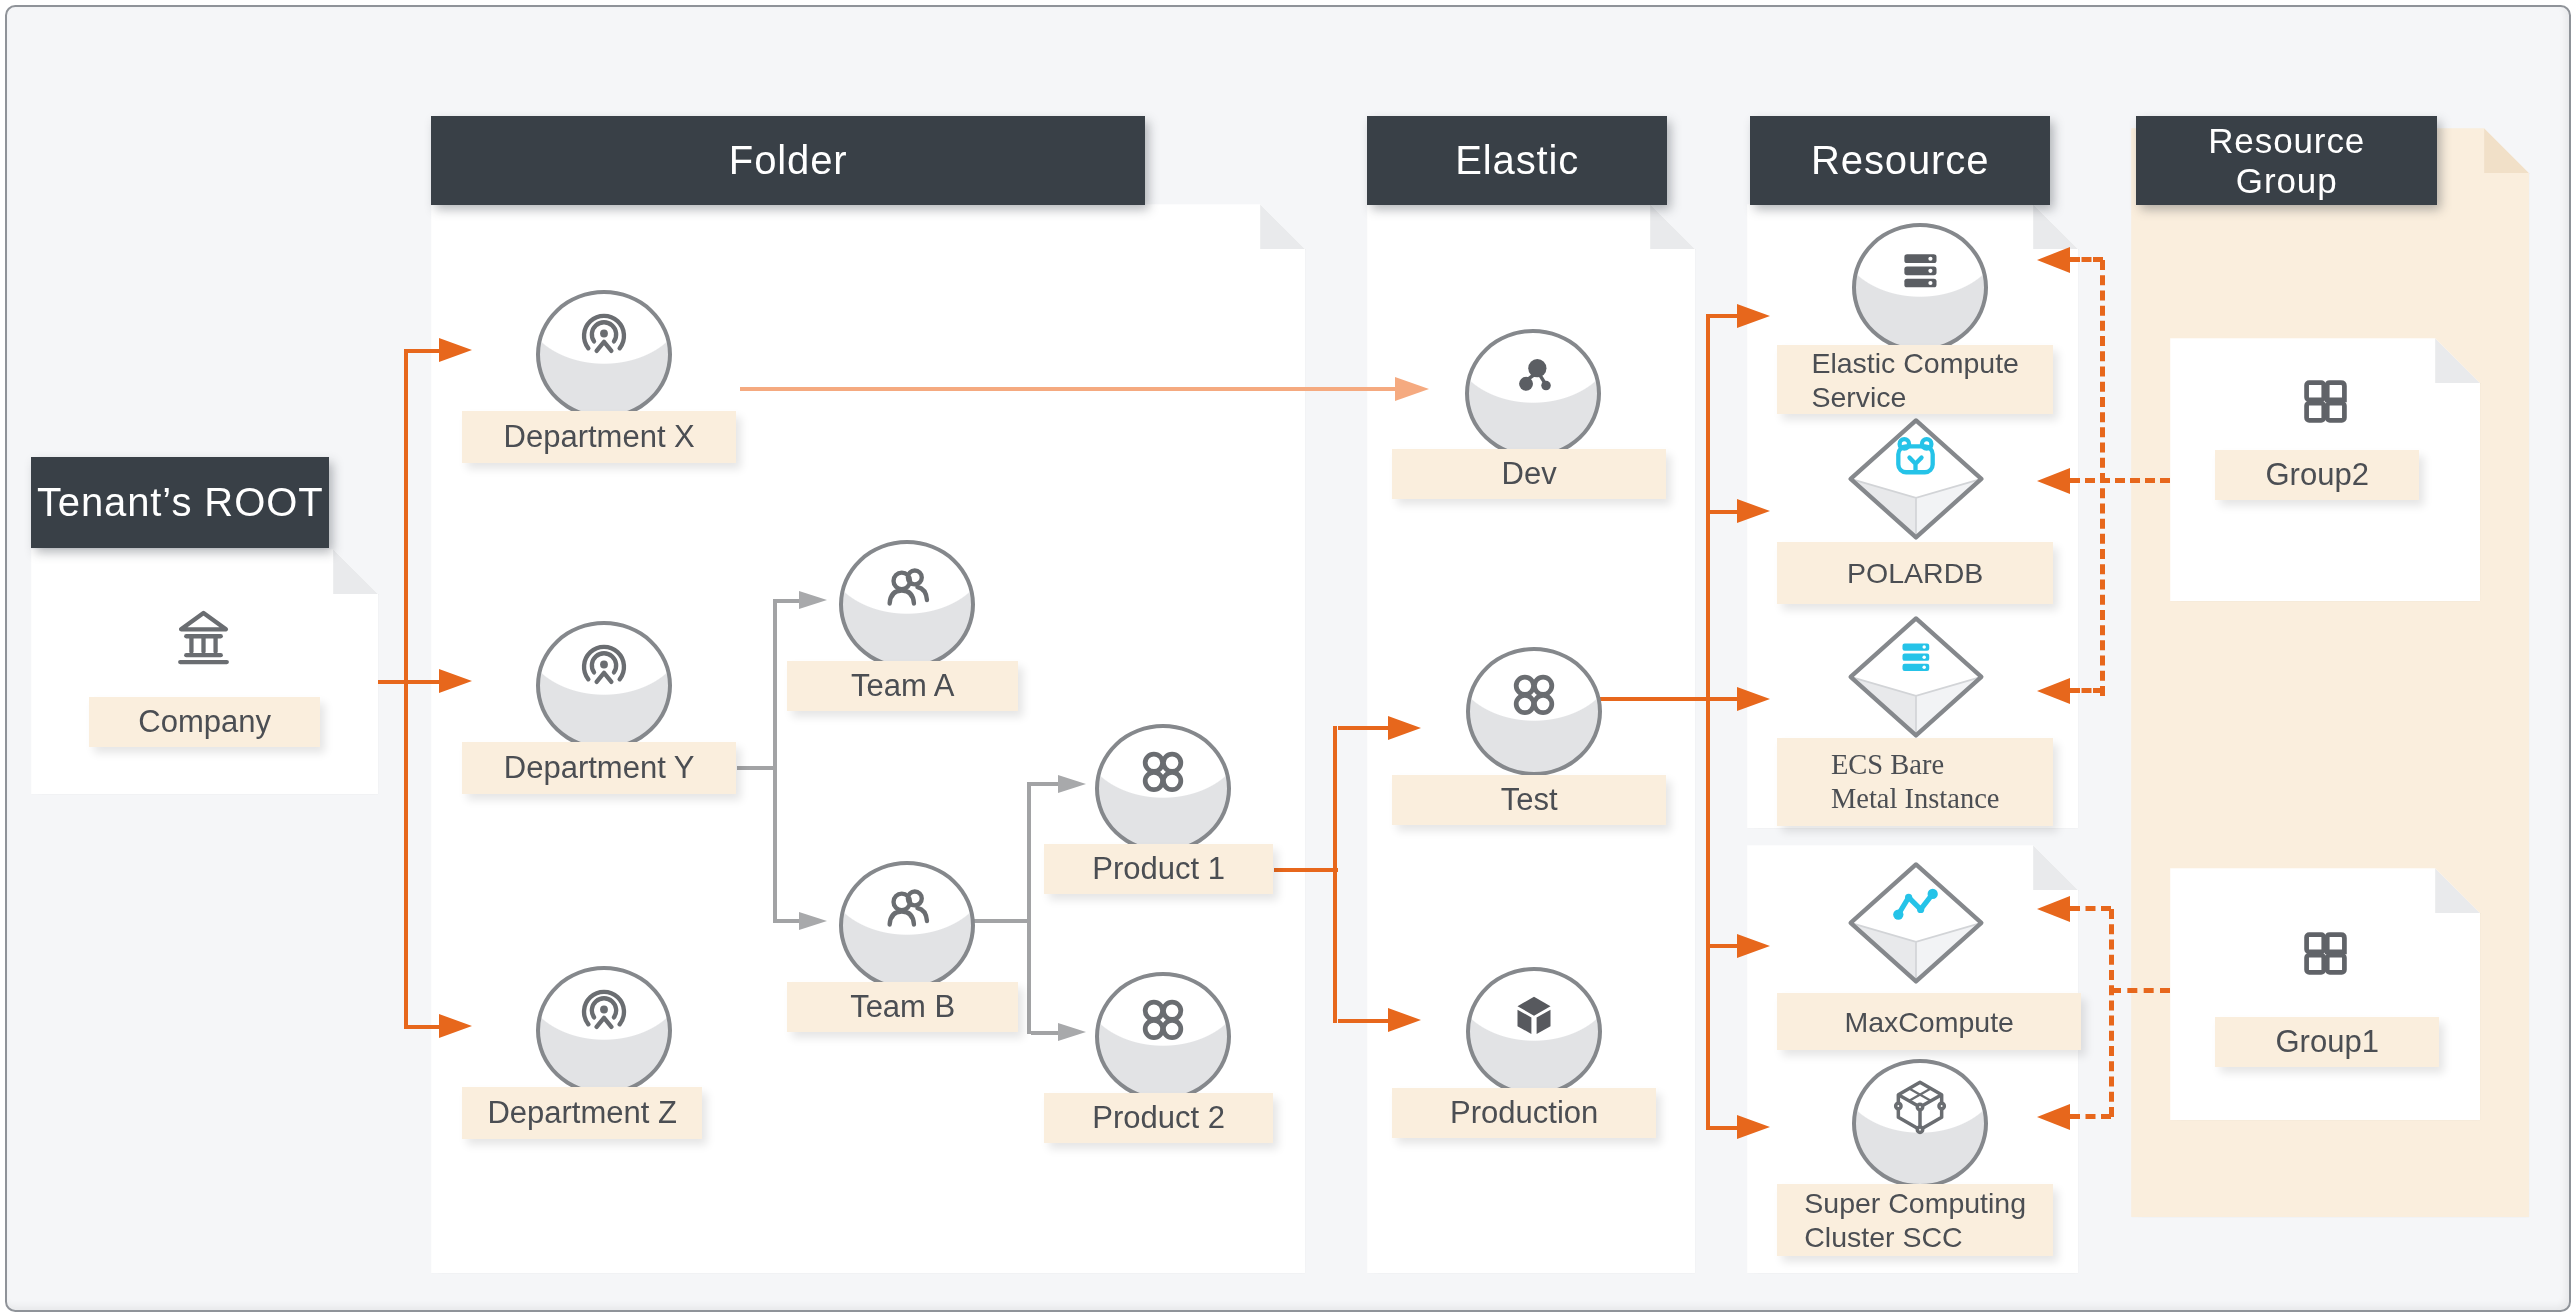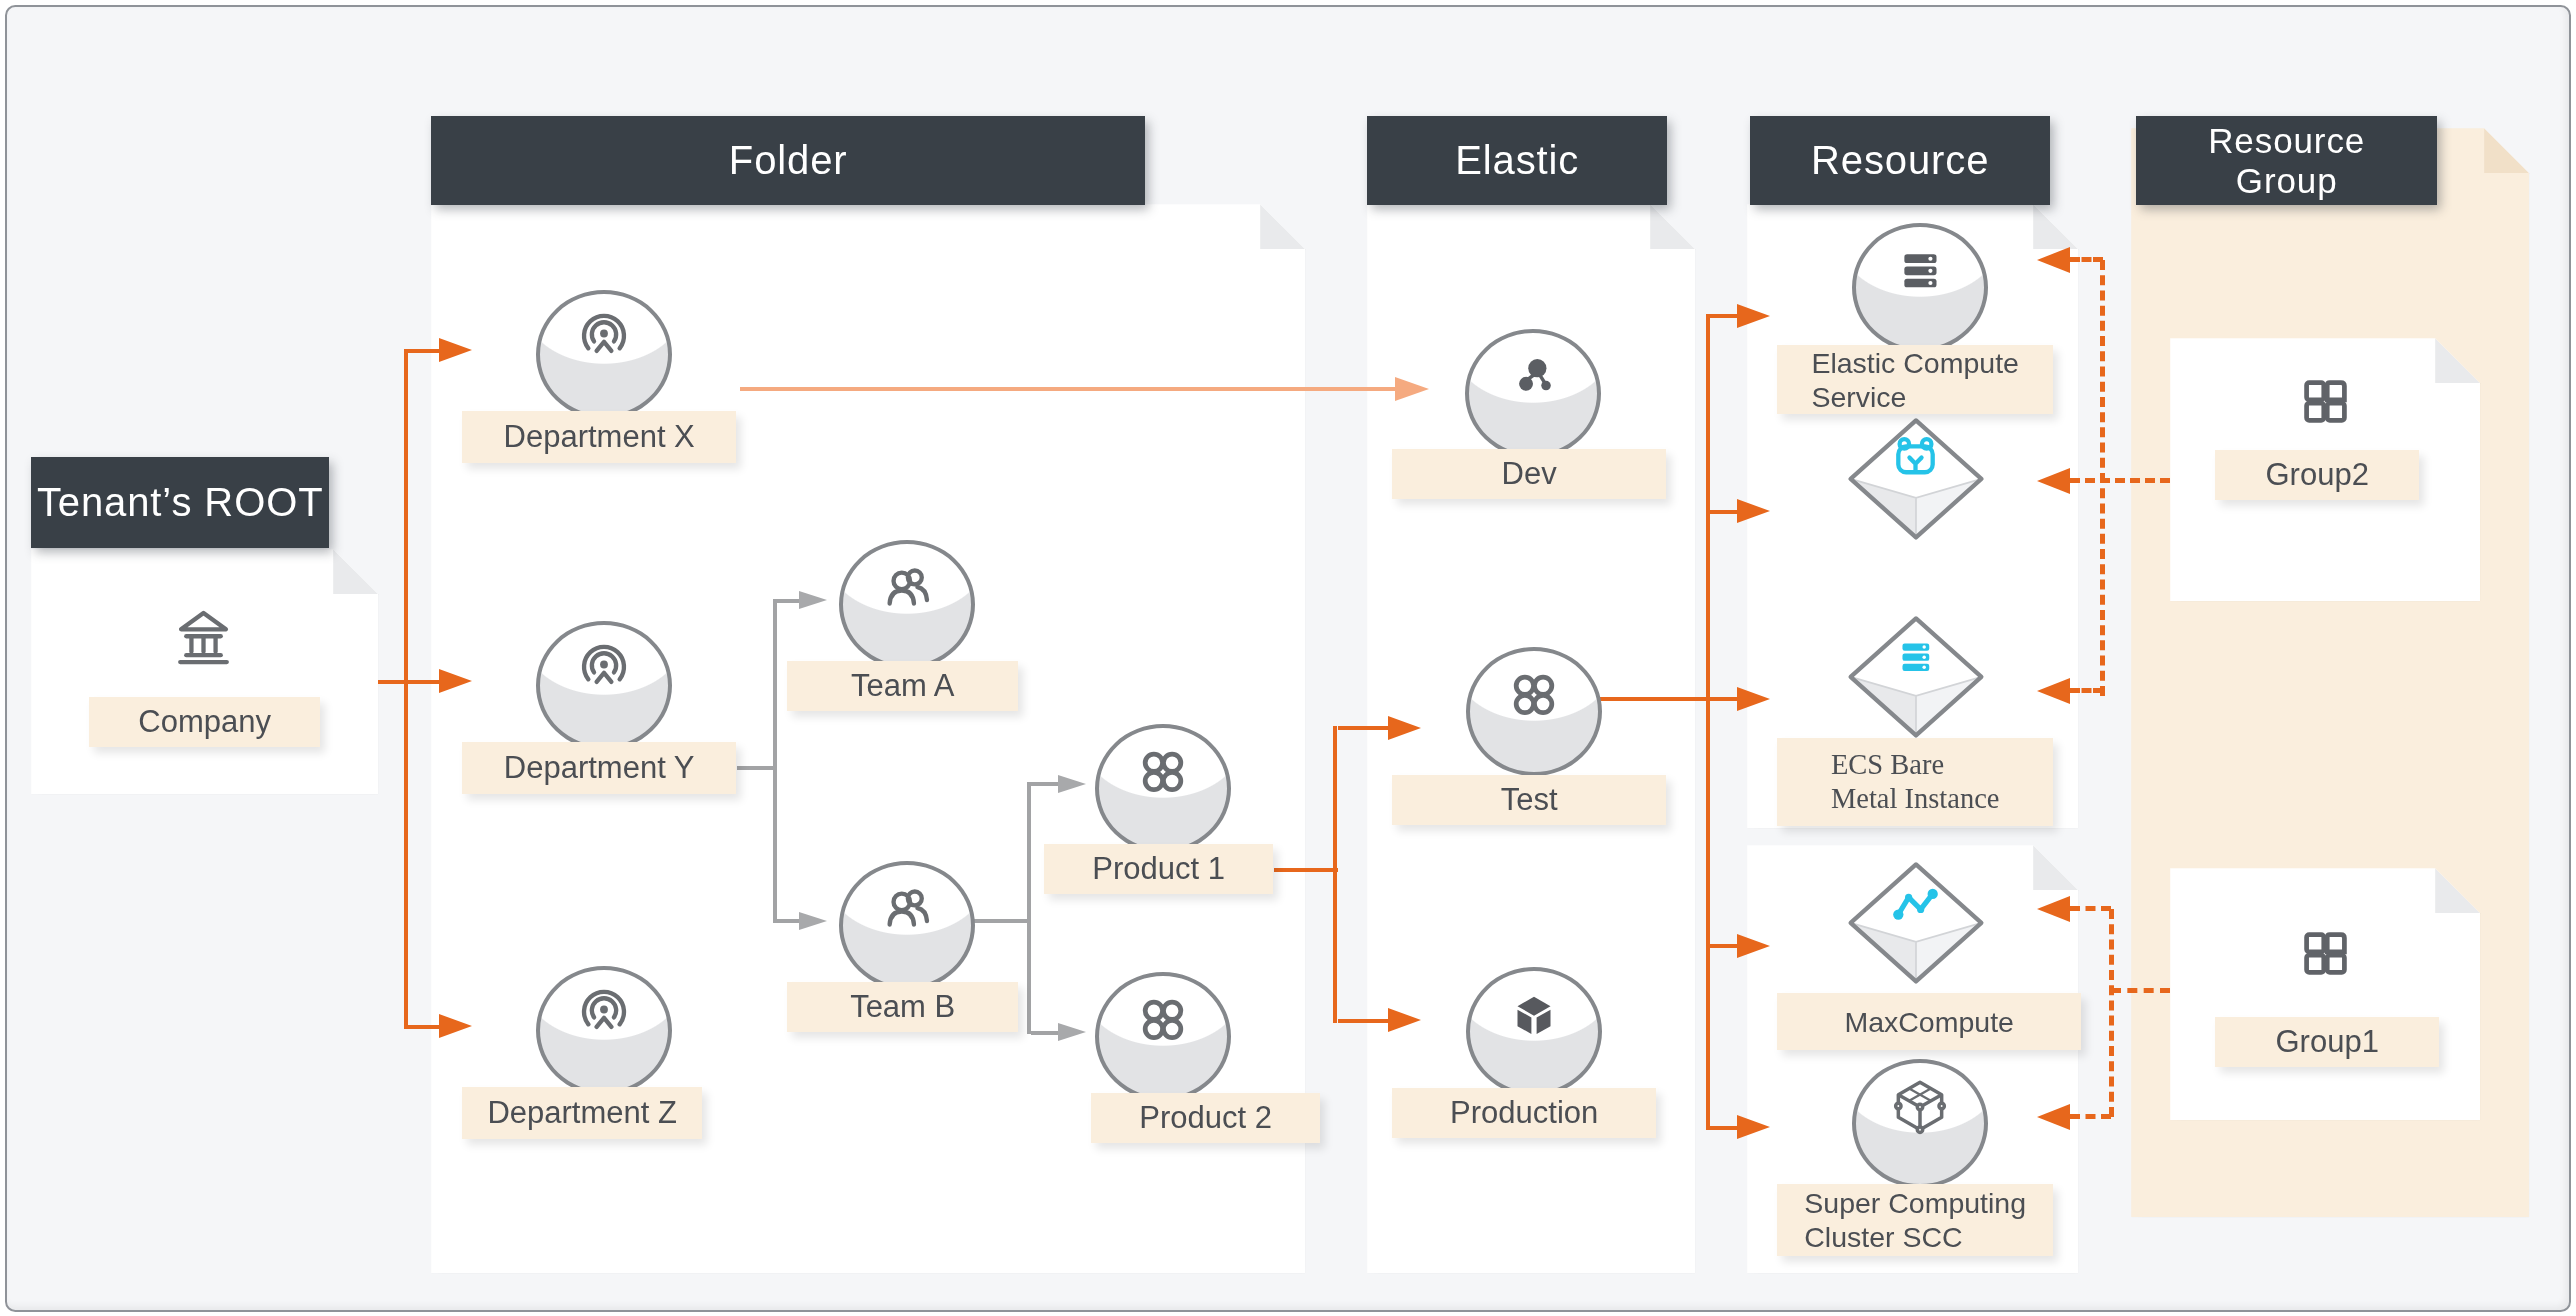--- a/index.html
+++ b/index.html
@@ -336,26 +336,27 @@
         <rect x="34" y="34" width="20" height="20" rx="3"></rect>
   </svg>
 
   <div class="lbl" style="left:82px;top:690px;width:231px;height:50px;"><span>Company</span></div>
   <div class="lbl" style="left:455px;top:404px;width:274px;height:52px;"><span>Department X</span></div>
   <div class="lbl" style="left:455px;top:735px;width:274px;height:52px;"><span>Department Y</span></div>
   <div class="lbl" style="left:455px;top:1080px;width:240px;height:52px;"><span>Department Z</span></div>
   <div class="lbl" style="left:780px;top:654px;width:231px;height:50px;"><span>Team A</span></div>
   <div class="lbl" style="left:780px;top:975px;width:231px;height:50px;"><span>Team B</span></div>
   <div class="lbl" style="left:1037px;top:837px;width:229px;height:50px;"><span>Product 1</span></div>
-  <div class="lbl" style="left:1037px;top:1086px;width:229px;height:50px;margin-left:47px;"><span>Product 2</span></div>
+  <div class="lbl" style="left:1037px;top:1086px;width:229px;height:50px;"><span>Product 2</span></div>
   <div class="lbl" style="left:1385px;top:442px;width:274px;height:50px;"><span>Dev</span></div>
   <div class="lbl" style="left:1385px;top:768px;width:274px;height:50px;"><span>Test</span></div>
   <div class="lbl" style="left:1385px;top:1081px;width:264px;height:50px;"><span>Production</span></div>
   <div class="lbl rlbl" style="left:1770px;top:338px;width:276px;height:69px;"><span>Elastic Compute
 Service</span></div>
+  <div class="lbl rlbl" style="left:1770px;top:535px;width:276px;height:62px;"><span>POLARDB</span></div>
   <div class="lbl rlbl" style="left:1770px;top:731px;width:276px;height:88px;font-family:Liberation Serif, serif;"><span>ECS Bare
 Metal Instance</span></div>
   <div class="lbl rlbl" style="left:1770px;top:986px;width:304px;height:57px;"><span>MaxCompute</span></div>
   <div class="lbl rlbl" style="left:1770px;top:1177px;width:276px;height:72px;"><span>Super Computing
 Cluster SCC</span></div>
   <div class="lbl" style="left:2208px;top:443px;width:204px;height:50px;"><span>Group2</span></div>
   <div class="lbl" style="left:2208px;top:1010px;width:224px;height:50px;"><span>Group1</span></div>
 
 </div>
 </div>

